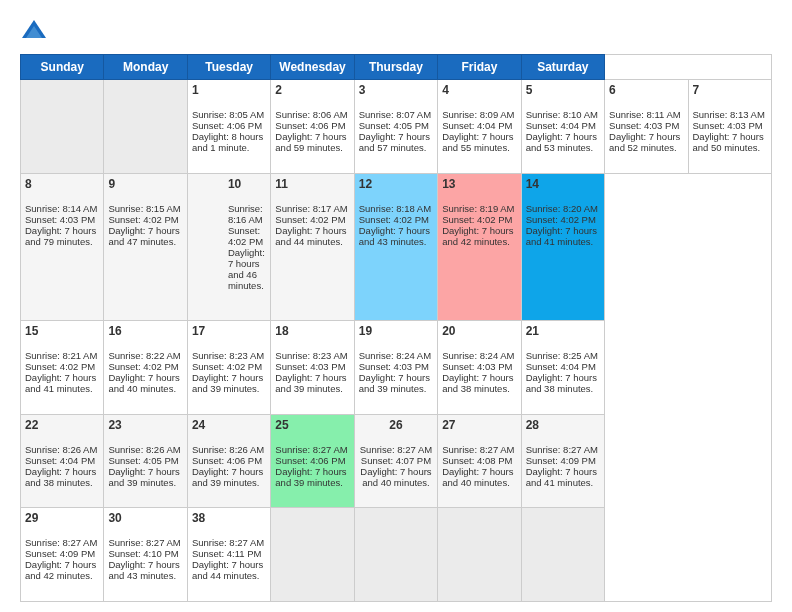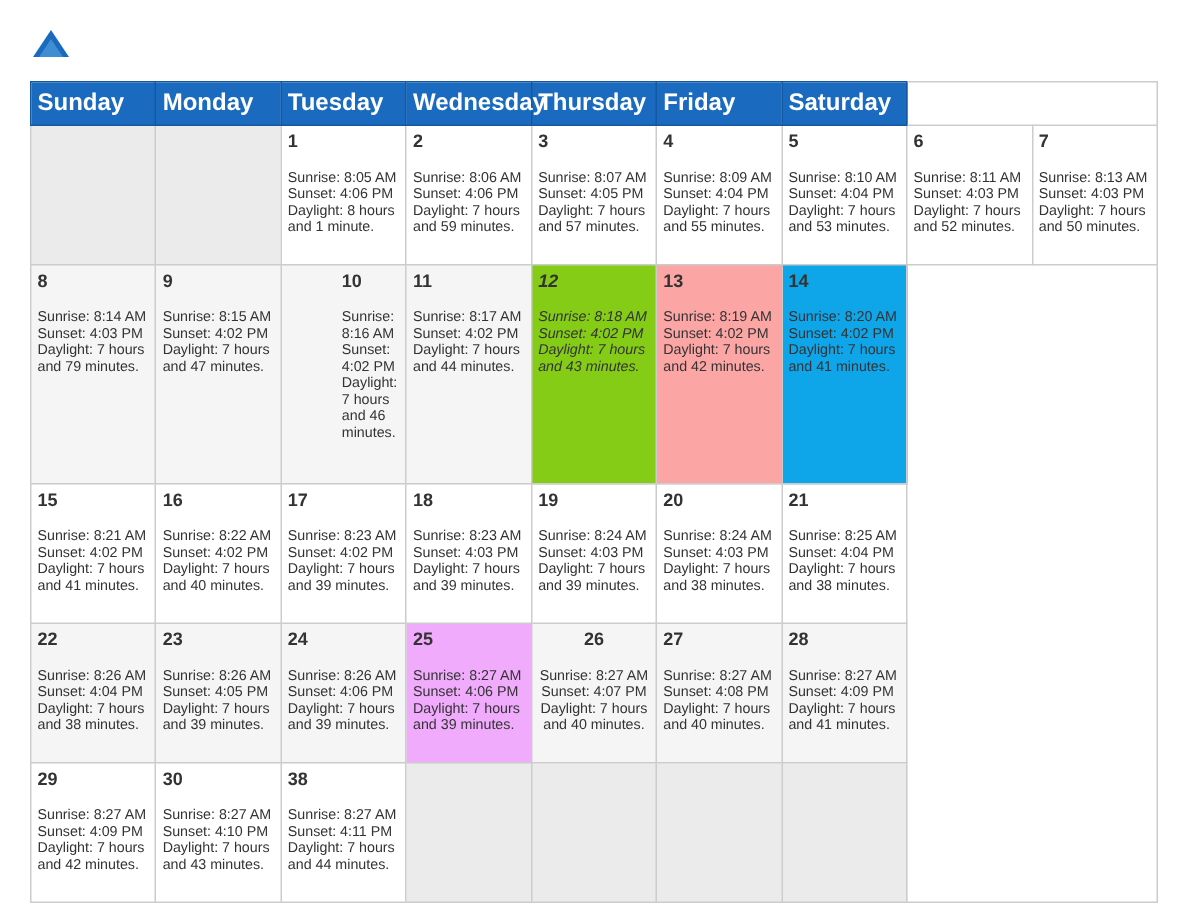--- a/index.html
+++ b/index.html
@@ -63,24 +63,24 @@
     .calendar {
       flex: 1;
       border: 1px solid #ccc;
       border-collapse: collapse;
       width: 100%;
       table-layout: fixed;
     }
     .calendar th {
       background-color: #1a6bbf;
       color: white;
-      font-size: 16px;
+      font-size: 12px;
       font-weight: bold;
       padding: 5px 4px;
-      text-align: left;
+      text-align: center;
       border: 1px solid #1558a0;
     }
     .calendar td {
       border: 1px solid #ccc;
       vertical-align: top;
       padding: 3px 4px;
       font-size: 9.5px;
       color: #333;
       background: #fff;
     }
@@ -143,38 +143,38 @@
           <td><span class="day-number">4</span><br><span>Sunrise: 8:09 AM</span><br><span>Sunset: 4:04 PM</span><br><span>Daylight: 7 hours and 55 minutes.</span></td>
           <td><span class="day-number">5</span><br><span>Sunrise: 8:10 AM</span><br><span>Sunset: 4:04 PM</span><br><span>Daylight: 7 hours and 53 minutes.</span></td>
           <td><span class="day-number">6</span><br><span>Sunrise: 8:11 AM</span><br><span>Sunset: 4:03 PM</span><br><span>Daylight: 7 hours and 52 minutes.</span></td>
           <td><span class="day-number">7</span><br><span>Sunrise: 8:13 AM</span><br><span>Sunset: 4:03 PM</span><br><span>Daylight: 7 hours and 50 minutes.</span></td>
         </tr>
         <tr style="background: rgb(245, 245, 245);">
           <td style="background: rgb(245, 245, 245);"><span class="day-number">8</span><br><span>Sunrise: 8:14 AM</span><br><span>Sunset: 4:03 PM</span><br><span>Daylight: 7 hours and 79 minutes.</span></td>
           <td style="background: rgb(245, 245, 245);"><span class="day-number">9</span><br><span>Sunrise: 8:15 AM</span><br><span>Sunset: 4:02 PM</span><br><span>Daylight: 7 hours and 47 minutes.</span></td>
           <td style="background: rgb(245, 245, 245); padding-left: 40px;"><span class="day-number">10</span><br><span>Sunrise: 8:16 AM</span><br><span>Sunset: 4:02 PM</span><br><span>Daylight: 7 hours and 46 minutes.</span></td>
           <td style="background: rgb(245, 245, 245);"><span class="day-number">11</span><br><span>Sunrise: 8:17 AM</span><br><span>Sunset: 4:02 PM</span><br><span>Daylight: 7 hours and 44 minutes.</span></td>
-          <td style="background: #84cc16; font-style: italic;"><span class="day-number">12</span><br><span>Sunrise: 8:18 AM</span><br><span>Sunset: 4:02 PM</span><br><span>Daylight: 7 hours and 43 minutes.</span></td>
+          <td style="background: #7dd3fc;"><span class="day-number">12</span><br><span>Sunrise: 8:18 AM</span><br><span>Sunset: 4:02 PM</span><br><span>Daylight: 7 hours and 43 minutes.</span></td>
           <td style="background: #fca5a5;"><span class="day-number">13</span><br><span>Sunrise: 8:19 AM</span><br><span>Sunset: 4:02 PM</span><br><span>Daylight: 7 hours and 42 minutes.</span></td>
           <td style="background: #0ea5e9;"><span class="day-number">14</span><br><span>Sunrise: 8:20 AM</span><br><span>Sunset: 4:02 PM</span><br><span>Daylight: 7 hours and 41 minutes.</span></td>
         </tr>
         <tr>
           <td><span class="day-number">15</span><br><span>Sunrise: 8:21 AM</span><br><span>Sunset: 4:02 PM</span><br><span>Daylight: 7 hours and 41 minutes.</span></td>
           <td><span class="day-number">16</span><br><span>Sunrise: 8:22 AM</span><br><span>Sunset: 4:02 PM</span><br><span>Daylight: 7 hours and 40 minutes.</span></td>
           <td><span class="day-number">17</span><br><span>Sunrise: 8:23 AM</span><br><span>Sunset: 4:02 PM</span><br><span>Daylight: 7 hours and 39 minutes.</span></td>
           <td><span class="day-number">18</span><br><span>Sunrise: 8:23 AM</span><br><span>Sunset: 4:03 PM</span><br><span>Daylight: 7 hours and 39 minutes.</span></td>
           <td><span class="day-number">19</span><br><span>Sunrise: 8:24 AM</span><br><span>Sunset: 4:03 PM</span><br><span>Daylight: 7 hours and 39 minutes.</span></td>
           <td><span class="day-number">20</span><br><span>Sunrise: 8:24 AM</span><br><span>Sunset: 4:03 PM</span><br><span>Daylight: 7 hours and 38 minutes.</span></td>
           <td><span class="day-number">21</span><br><span>Sunrise: 8:25 AM</span><br><span>Sunset: 4:04 PM</span><br><span>Daylight: 7 hours and 38 minutes.</span></td>
         </tr>
         <tr style="background: rgb(245, 245, 245);">
           <td style="background: rgb(245, 245, 245);"><span class="day-number">22</span><br><span>Sunrise: 8:26 AM</span><br><span>Sunset: 4:04 PM</span><br><span>Daylight: 7 hours and 38 minutes.</span></td>
           <td style="background: rgb(245, 245, 245);"><span class="day-number">23</span><br><span>Sunrise: 8:26 AM</span><br><span>Sunset: 4:05 PM</span><br><span>Daylight: 7 hours and 39 minutes.</span></td>
           <td style="background: rgb(245, 245, 245);"><span class="day-number">24</span><br><span>Sunrise: 8:26 AM</span><br><span>Sunset: 4:06 PM</span><br><span>Daylight: 7 hours and 39 minutes.</span></td>
-          <td style="background: #f0abfc;"><span class="day-number">25</span><br><span>Sunrise: 8:27 AM</span><br><span>Sunset: 4:06 PM</span><br><span>Daylight: 7 hours and 39 minutes.</span></td>
+          <td style="background: #86efac;"><span class="day-number">25</span><br><span>Sunrise: 8:27 AM</span><br><span>Sunset: 4:06 PM</span><br><span>Daylight: 7 hours and 39 minutes.</span></td>
           <td style="background: rgb(245, 245, 245); text-align: center;"><span class="day-number">26</span><br><span>Sunrise: 8:27 AM</span><br><span>Sunset: 4:07 PM</span><br><span>Daylight: 7 hours and 40 minutes.</span></td>
           <td style="background: rgb(245, 245, 245);"><span class="day-number">27</span><br><span>Sunrise: 8:27 AM</span><br><span>Sunset: 4:08 PM</span><br><span>Daylight: 7 hours and 40 minutes.</span></td>
           <td style="background: rgb(245, 245, 245);"><span class="day-number">28</span><br><span>Sunrise: 8:27 AM</span><br><span>Sunset: 4:09 PM</span><br><span>Daylight: 7 hours and 41 minutes.</span></td>
         </tr>
         <tr>
           <td><span class="day-number">29</span><br><span>Sunrise: 8:27 AM</span><br><span>Sunset: 4:09 PM</span><br><span>Daylight: 7 hours and 42 minutes.</span></td>
           <td><span class="day-number">30</span><br><span>Sunrise: 8:27 AM</span><br><span>Sunset: 4:10 PM</span><br><span>Daylight: 7 hours and 43 minutes.</span></td>
           <td><span class="day-number">38</span><br><span>Sunrise: 8:27 AM</span><br><span>Sunset: 4:11 PM</span><br><span>Daylight: 7 hours and 44 minutes.</span></td>
           <td class="empty-cell" style="background: rgb(235, 235, 235);"></td>
           <td class="empty-cell" style="background: rgb(235, 235, 235);"></td>

